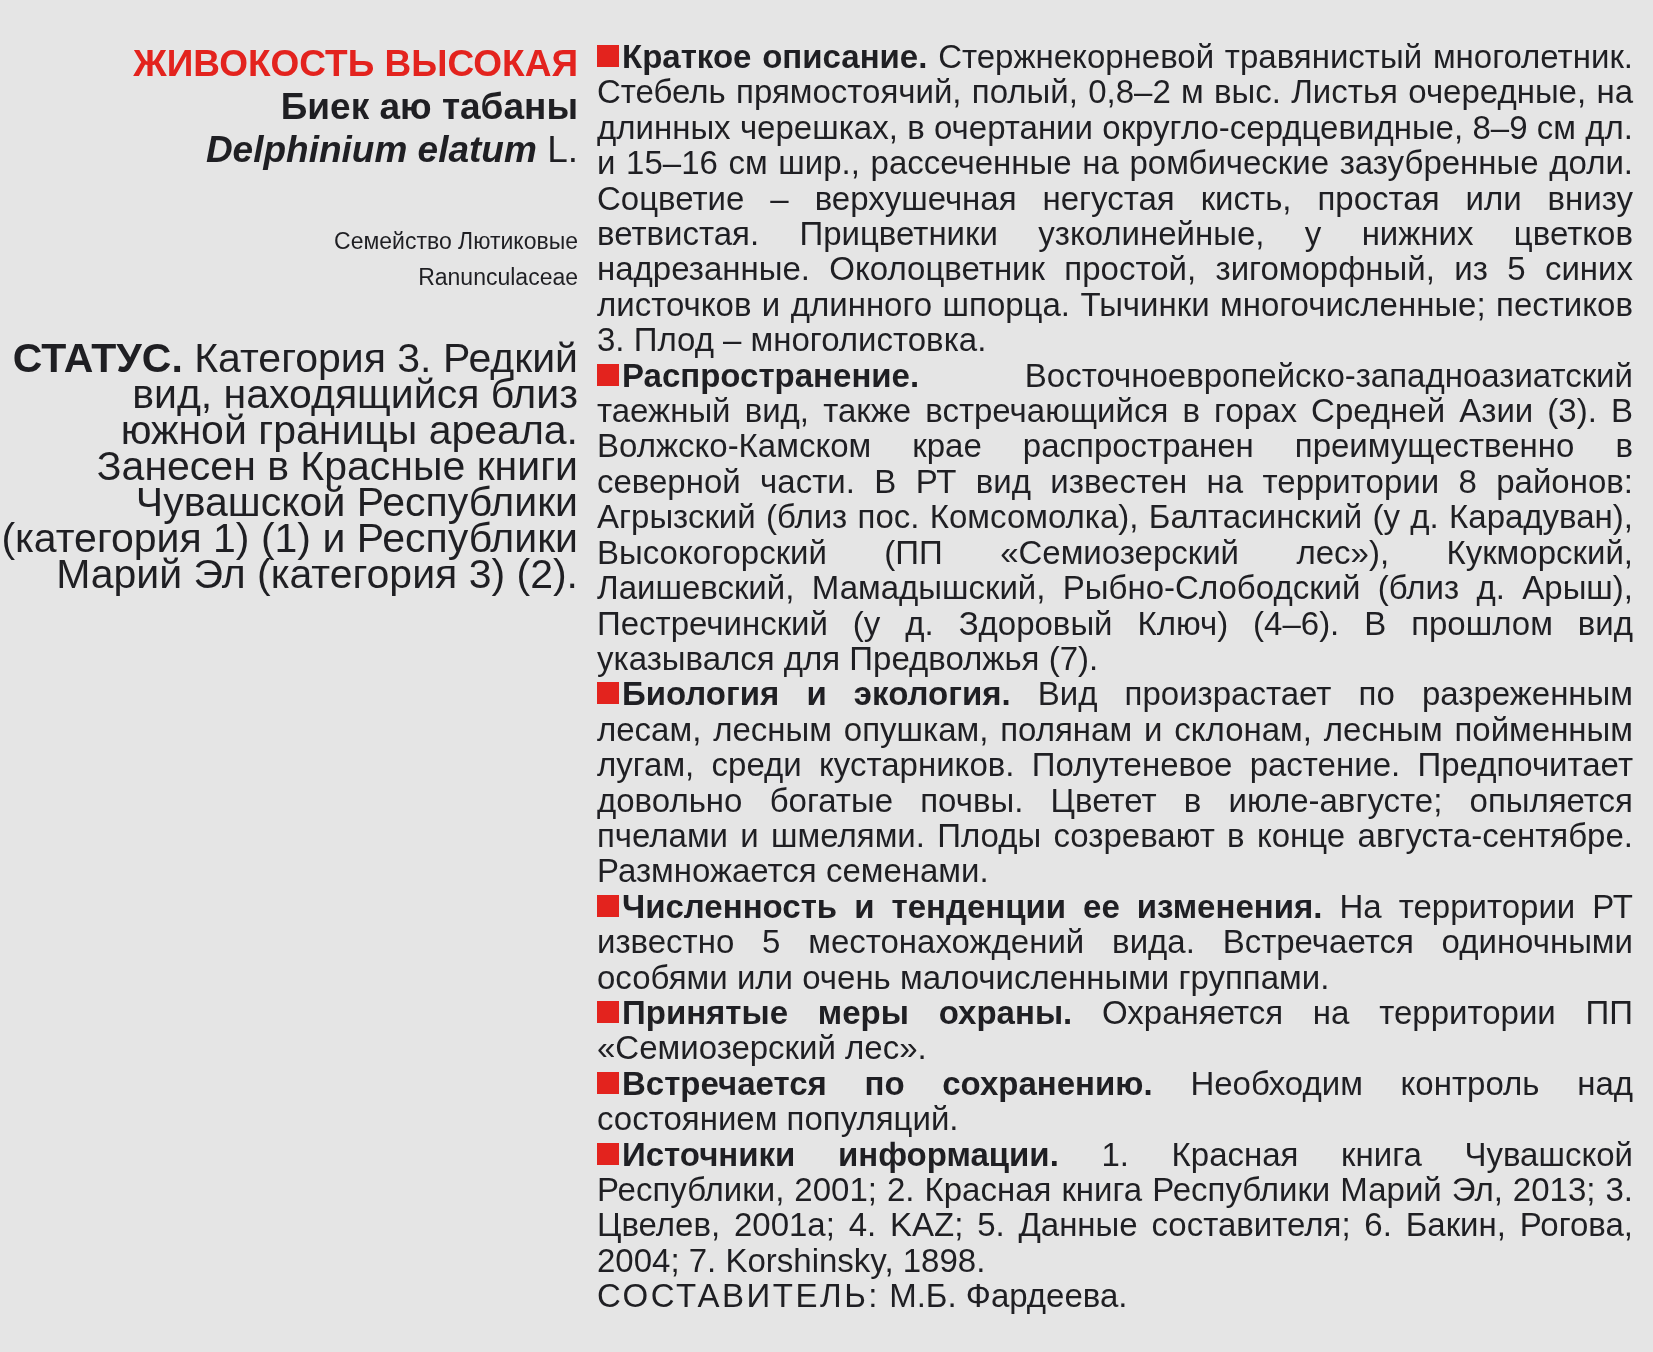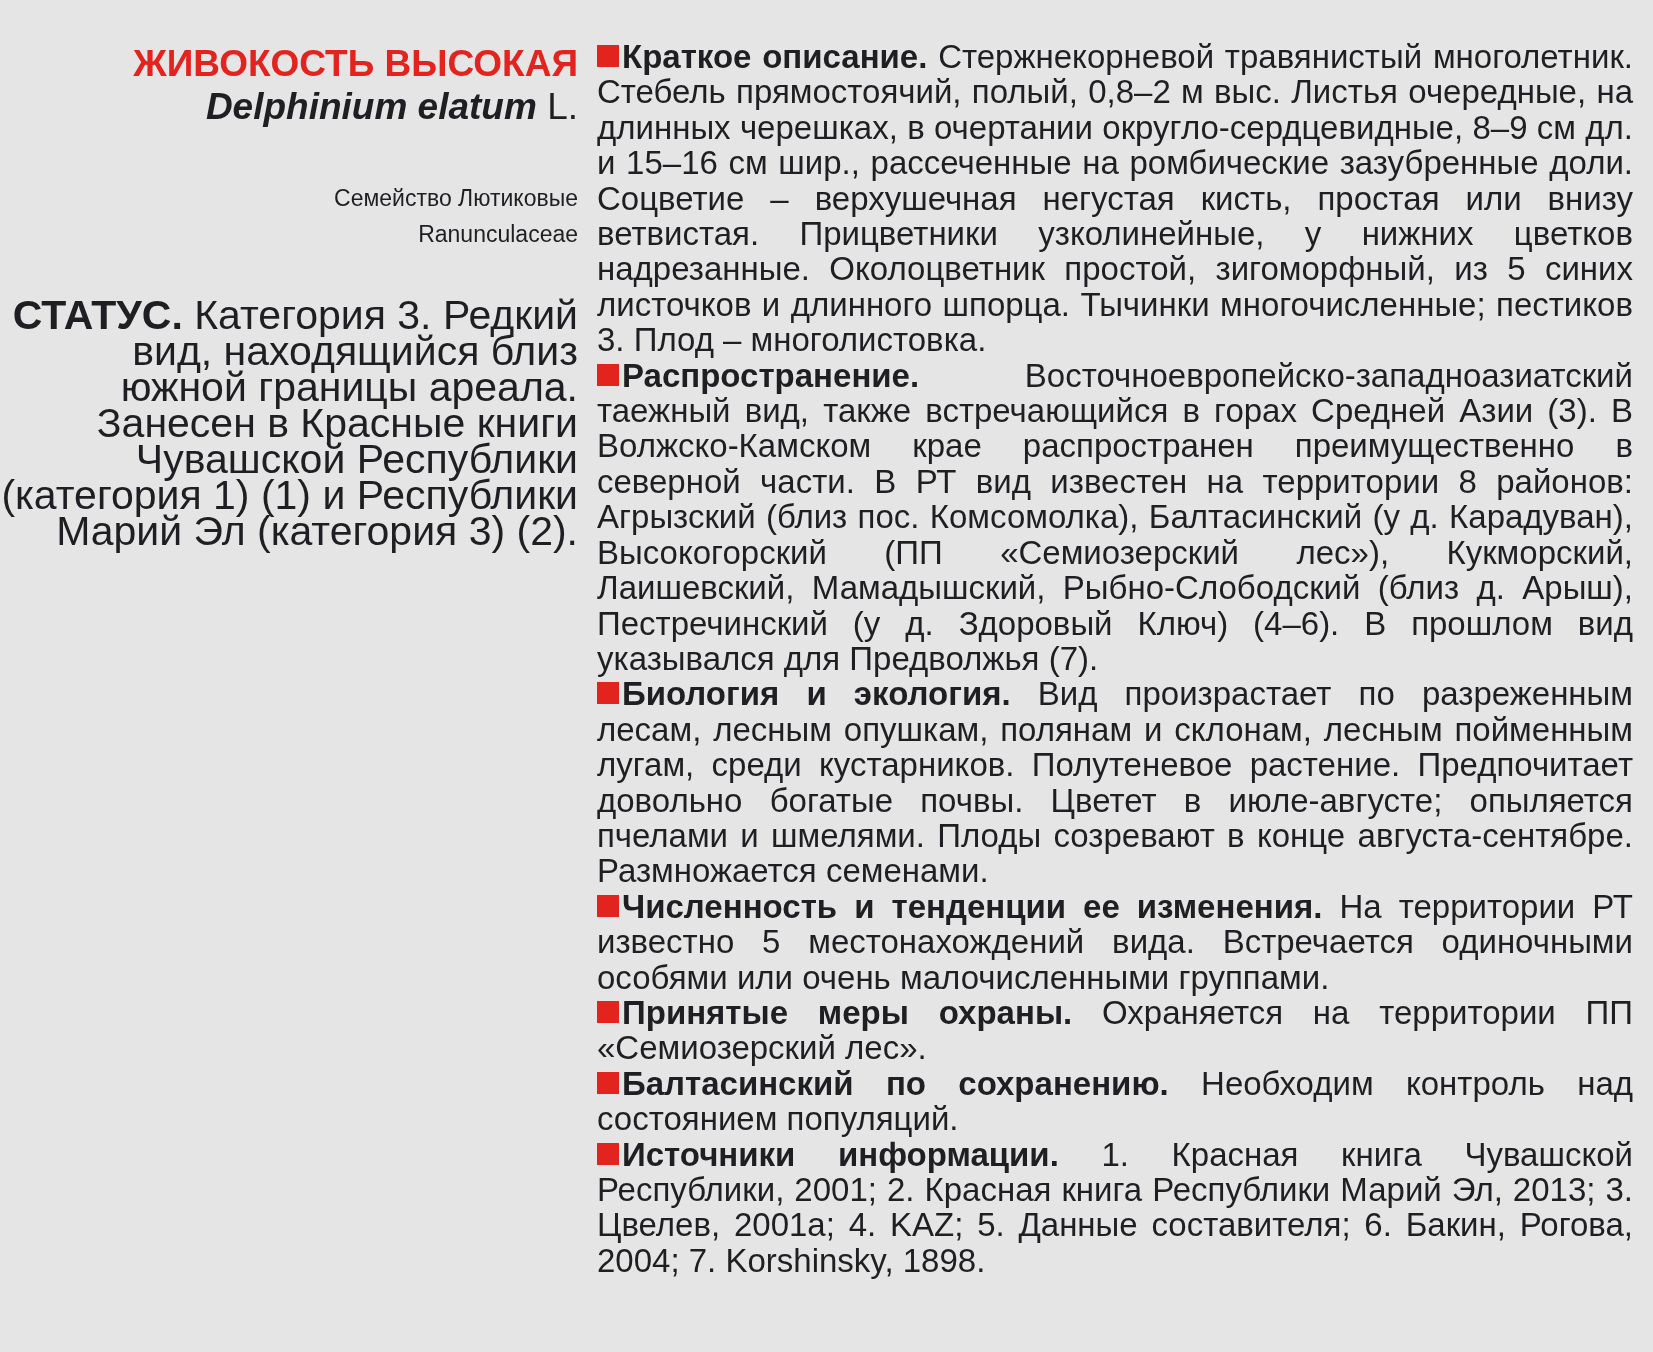--- a/index.html
+++ b/index.html
@@ -29,20 +29,21 @@
   .compiler{text-align:left;}
   .compiler .lbl{letter-spacing:2.5px;}
 </style>
 </head>
 <body style="color: rgb(31, 31, 35); background: rgb(255, 255, 255);">
 
 <div class="page">
 
   <aside class="col-left">
     <h1 class="title-ru accent-text" style="color: rgb(227, 35, 30);">ЖИВОКОСТЬ ВЫСОКАЯ</h1>
+    <div class="title-tatar">Биек аю табаны</div>
     <div class="title-latin"><span class="lat">Delphinium elatum</span><span class="auth"> L.</span></div>
     <div class="family">
       <div>Семейство Лютиковые</div>
       <div>Ranunculaceae</div>
     </div>
     <p class="status"><b>СТАТУС.</b><span> Категория 3. Редкий вид, находящийся близ южной границы ареала. Занесен в Красные книги Чувашской Республики (категория 1) (1) и Республики Марий Эл (категория 3) (2).</span></p>
   </aside>
 
   <main class="col-right">
 
@@ -50,19 +51,20 @@
 
     <p class="section"><span class="bullet accent-bg" style="background: rgb(227, 35, 30);"></span><b class="shead">Распространение.</b><span> Восточноевропейско-западноазиатский таежный вид, также встречающийся в горах Средней Азии (3). В Волжско-Камском крае распространен преимущественно в северной части. В РТ вид известен на территории 8 районов: Агрызский (близ пос. Комсомолка), Балтасинский (у д. Карадуван), Высокогорский (ПП «Семиозерский лес»), Кукморский, Лаишевский, Мамадышский, Рыбно-Слободский (близ д. Арыш), Пестречинский (у д. Здоровый Ключ) (4–6). В прошлом вид указывался для Предволжья (7).</span></p>
 
     <p class="section"><span class="bullet accent-bg" style="background: rgb(227, 35, 30);"></span><b class="shead">Биология и экология.</b><span> Вид произрастает по разреженным лесам, лесным опушкам, полянам и склонам, лесным пойменным лугам, среди кустарников. Полутеневое растение. Предпочитает довольно богатые почвы. Цветет в июле-августе; опыляется пчелами и шмелями. Плоды созревают в конце августа-сентябре. Размножается семенами.</span></p>
 
     <p class="section"><span class="bullet accent-bg" style="background: rgb(227, 35, 30);"></span><b class="shead">Численность и тенденции ее изменения.</b><span> На территории РТ известно 5 местонахождений вида. Встречается одиночными особями или очень малочисленными группами.</span></p>
 
 
     <p class="section"><span class="bullet accent-bg" style="background: rgb(227, 35, 30);"></span><b class="shead">Принятые меры охраны.</b><span> Охраняется на территории ПП «Семиозерский лес».</span></p>
 
-    <p class="section"><span class="bullet accent-bg" style="background: rgb(227, 35, 30);"></span><b class="shead">Балтасинский по сохранению.</b><span> Необходим контроль над состоянием популяций.</span></p>
+    <p class="section"><span class="bullet accent-bg" style="background: rgb(227, 35, 30);"></span><b class="shead">Встречается по сохранению.</b><span> Необходим контроль над состоянием популяций.</span></p>
 
     <p class="section"><span class="bullet accent-bg" style="background: rgb(227, 35, 30);"></span><b class="shead">Источники информации.</b><span> 1. Красная книга Чувашской Республики, 2001; 2. Красная книга Республики Марий Эл, 2013; 3. Цвелев, 2001а; 4. KAZ; 5. Данные составителя; 6. Бакин, Рогова, 2004; 7. Korshinsky, 1898.</span></p>
 
+    <p class="compiler"><span class="lbl">СОСТАВИТЕЛЬ:</span><span> М.Б. Фардеева.</span></p>
 
   </main>
 </div>
 
 </body></html>

